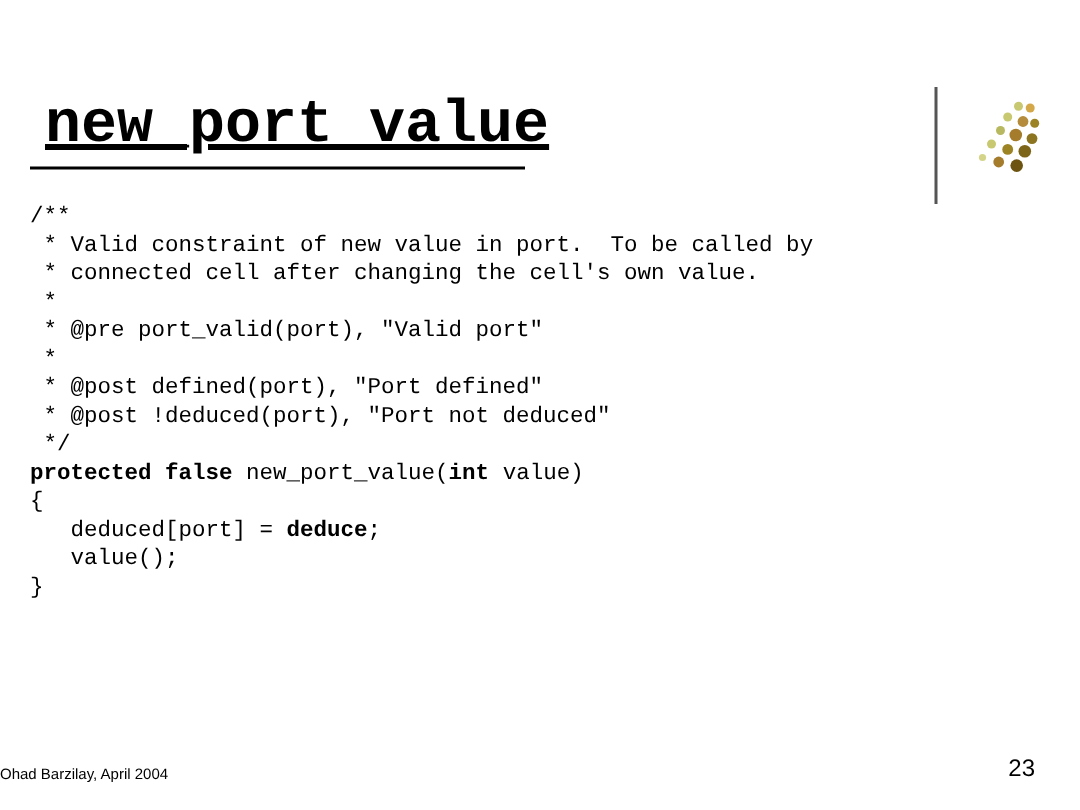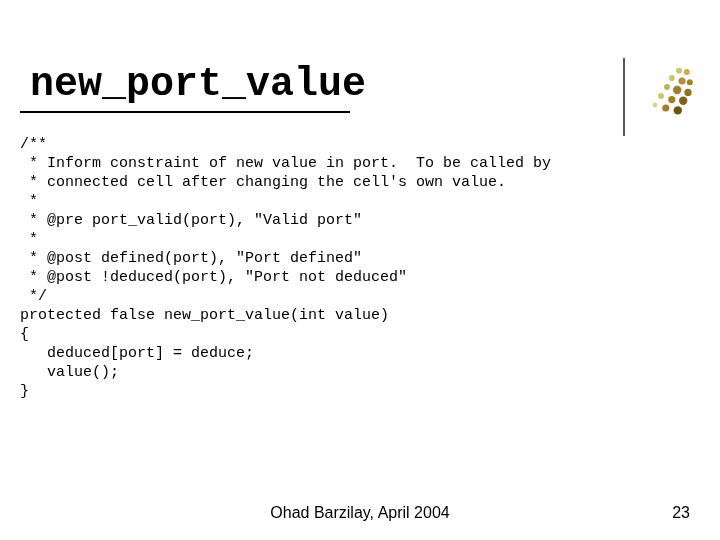--- a/index.html
+++ b/index.html
@@ -20,20 +20,21 @@
     position: relative;
     margin-top: 50px;
     margin-bottom: 18px;
   }
   .title {
     font-family: "Courier New", Courier, monospace;
     font-weight: bold;
     font-size: 40px;
     color: #000;
     padding-left: 10px;
+    text-decoration: underline;
   }
   .title-underline {
     position: absolute;
     bottom: -6px;
     left: 0;
     width: 330px;
     border-bottom: 2.5px solid #000;
   }
   .vline {
     position: absolute;
@@ -52,28 +53,28 @@
   .corner-logo svg { width: 100%; height: 100%; }
   .code {
     font-family: "Courier New", Courier, monospace;
     font-size: 15px;
     line-height: 19px;
     color: #000;
     white-space: pre;
     margin-top: 28px;
     margin-left: 0;
   }
-  .kw { font-weight: normal; }
+  .kw { font-weight: bold; }
   .footer-center {
     position: absolute;
     bottom: 18px;
     left: 0;
     right: 0;
-    text-align: center;
-    font-size: 16px;
+    text-align: left;
+    font-size: 10px;
     color: #000;
   }
   .page-num {
     position: absolute;
     bottom: 18px;
     right: 30px;
     font-size: 16px;
     color: #000;
   }
 </style>
@@ -102,21 +103,21 @@
   </div>
 
   <div class="vline"></div>
 
   <div class="title-block">
     <div class="title">new_port_value</div>
     <div class="title-underline"></div>
   </div>
 
   <div class="code"><span>/**</span>
-<span> * Inform constraint of new value in port.  To be called by</span>
+<span> * Valid constraint of new value in port.  To be called by</span>
 <span> * connected cell after changing the cell's own value.</span>
 <span> *</span>
 <span> * @pre port_valid(port), "Valid port"</span>
 <span> *</span>
 <span> * @post defined(port), "Port defined"</span>
 <span> * @post !deduced(port), "Port not deduced"</span>
 <span> */</span>
 <span class="kw">protected</span> <span class="kw">false</span><span> new_port_value(</span><span class="kw">int</span><span> value)</span>
 <span>{</span>
 <span>   deduced[port] = </span><span class="kw">deduce</span><span>;</span>

